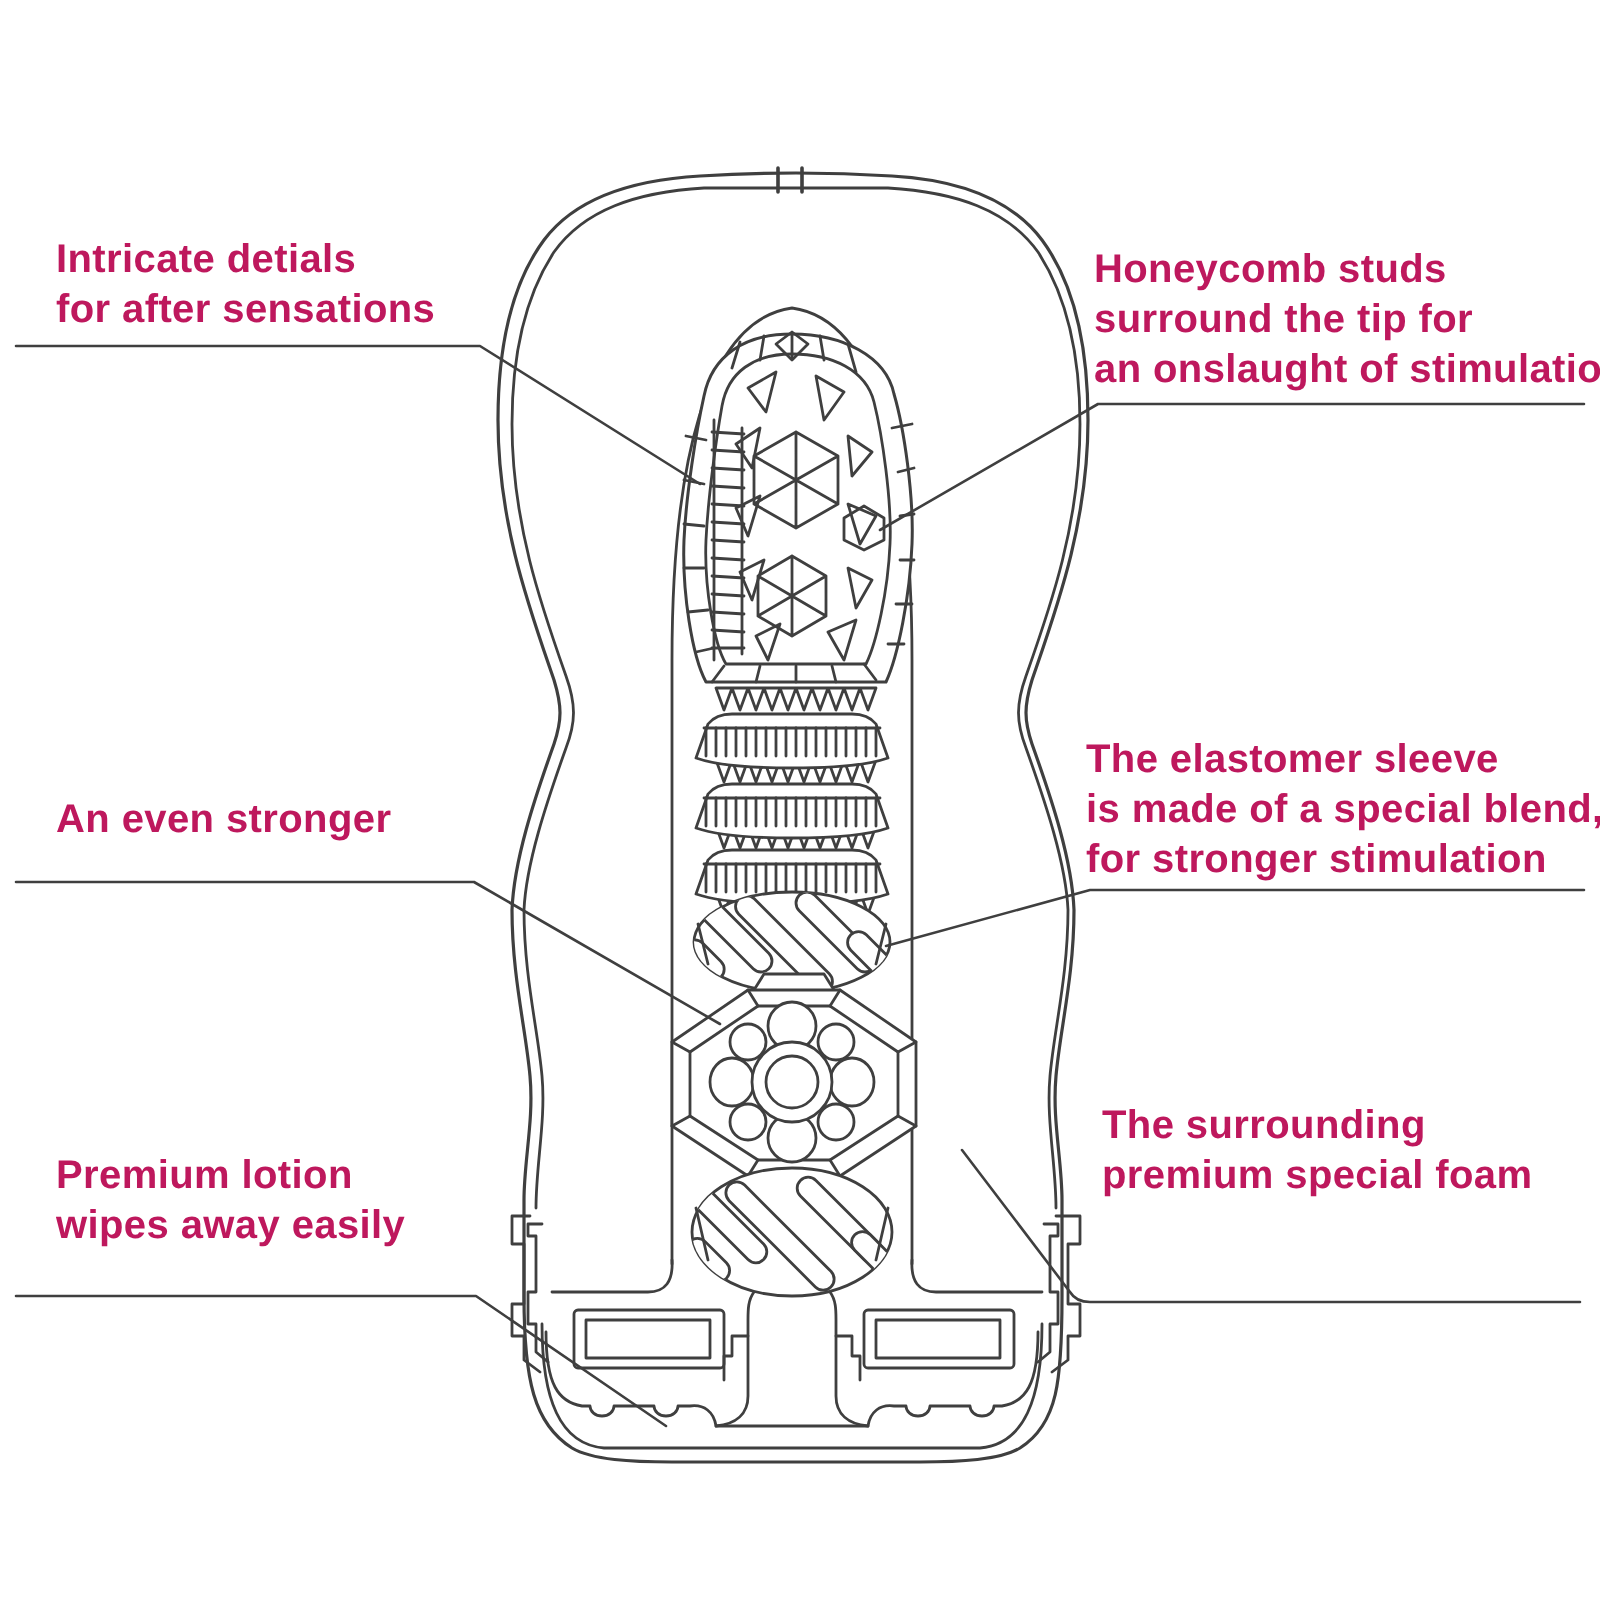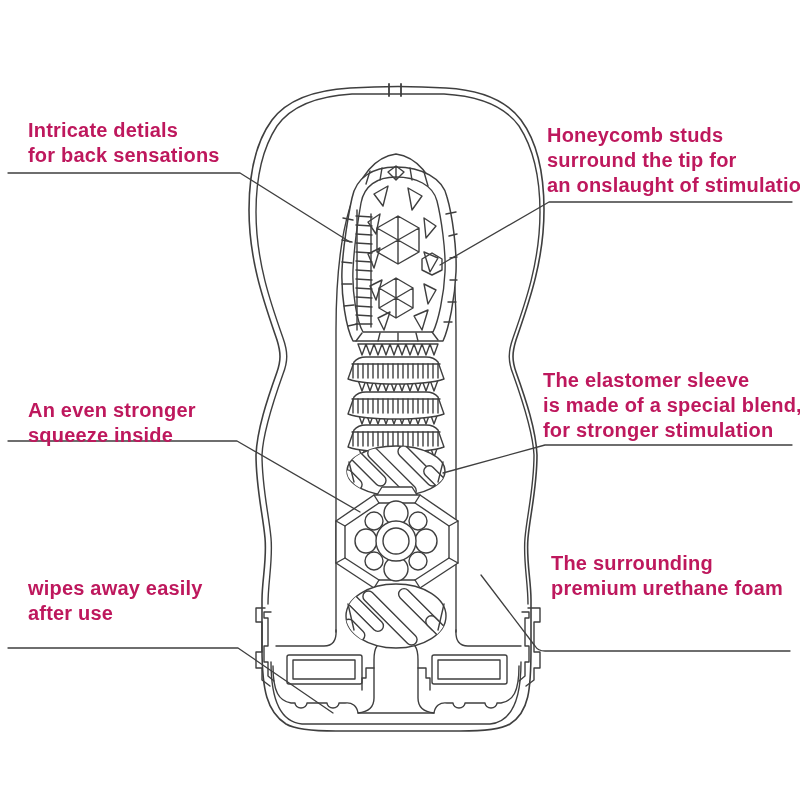--- a/index.html
+++ b/index.html
@@ -193,43 +193,42 @@
       <path d="M792,202 L549,202 L440,265"></path>
       <path d="M8,441 L237,441 L360,512"></path>
       <path d="M792,445 L545,445 L443,473"></path>
       <path d="M8,648 L238,648 L333,713"></path>
       <path d="M790,651 L545,651 Q538,651 535,646 L481,575"></path>
     </g>
   </svg>
 
   <div id="label-intricate" class="label">
     <span class="ln">Intricate detials</span>
-    <span class="ln">for back sensations</span>
+    <span class="ln">for after sensations</span>
   </div>
 
   <div id="label-honeycomb" class="label">
     <span class="ln">Honeycomb studs</span>
     <span class="ln">surround the tip for</span>
     <span class="ln">an onslaught of stimulation</span>
   </div>
 
   <div id="label-squeeze" class="label">
     <span class="ln">An even stronger</span>
-    <span class="ln">squeeze inside</span>
   </div>
 
   <div id="label-elastomer" class="label">
     <span class="ln">The elastomer sleeve</span>
     <span class="ln">is made of a special blend,</span>
     <span class="ln">for stronger stimulation</span>
   </div>
 
   <div id="label-lotion" class="label">
+    <span class="ln">Premium lotion</span>
     <span class="ln">wipes away easily</span>
-    <span class="ln">after use</span>
   </div>
 
   <div id="label-foam" class="label">
     <span class="ln">The surrounding</span>
-    <span class="ln">premium urethane foam</span>
+    <span class="ln">premium special foam</span>
   </div>
 
 </div>
 
 </body></html>

